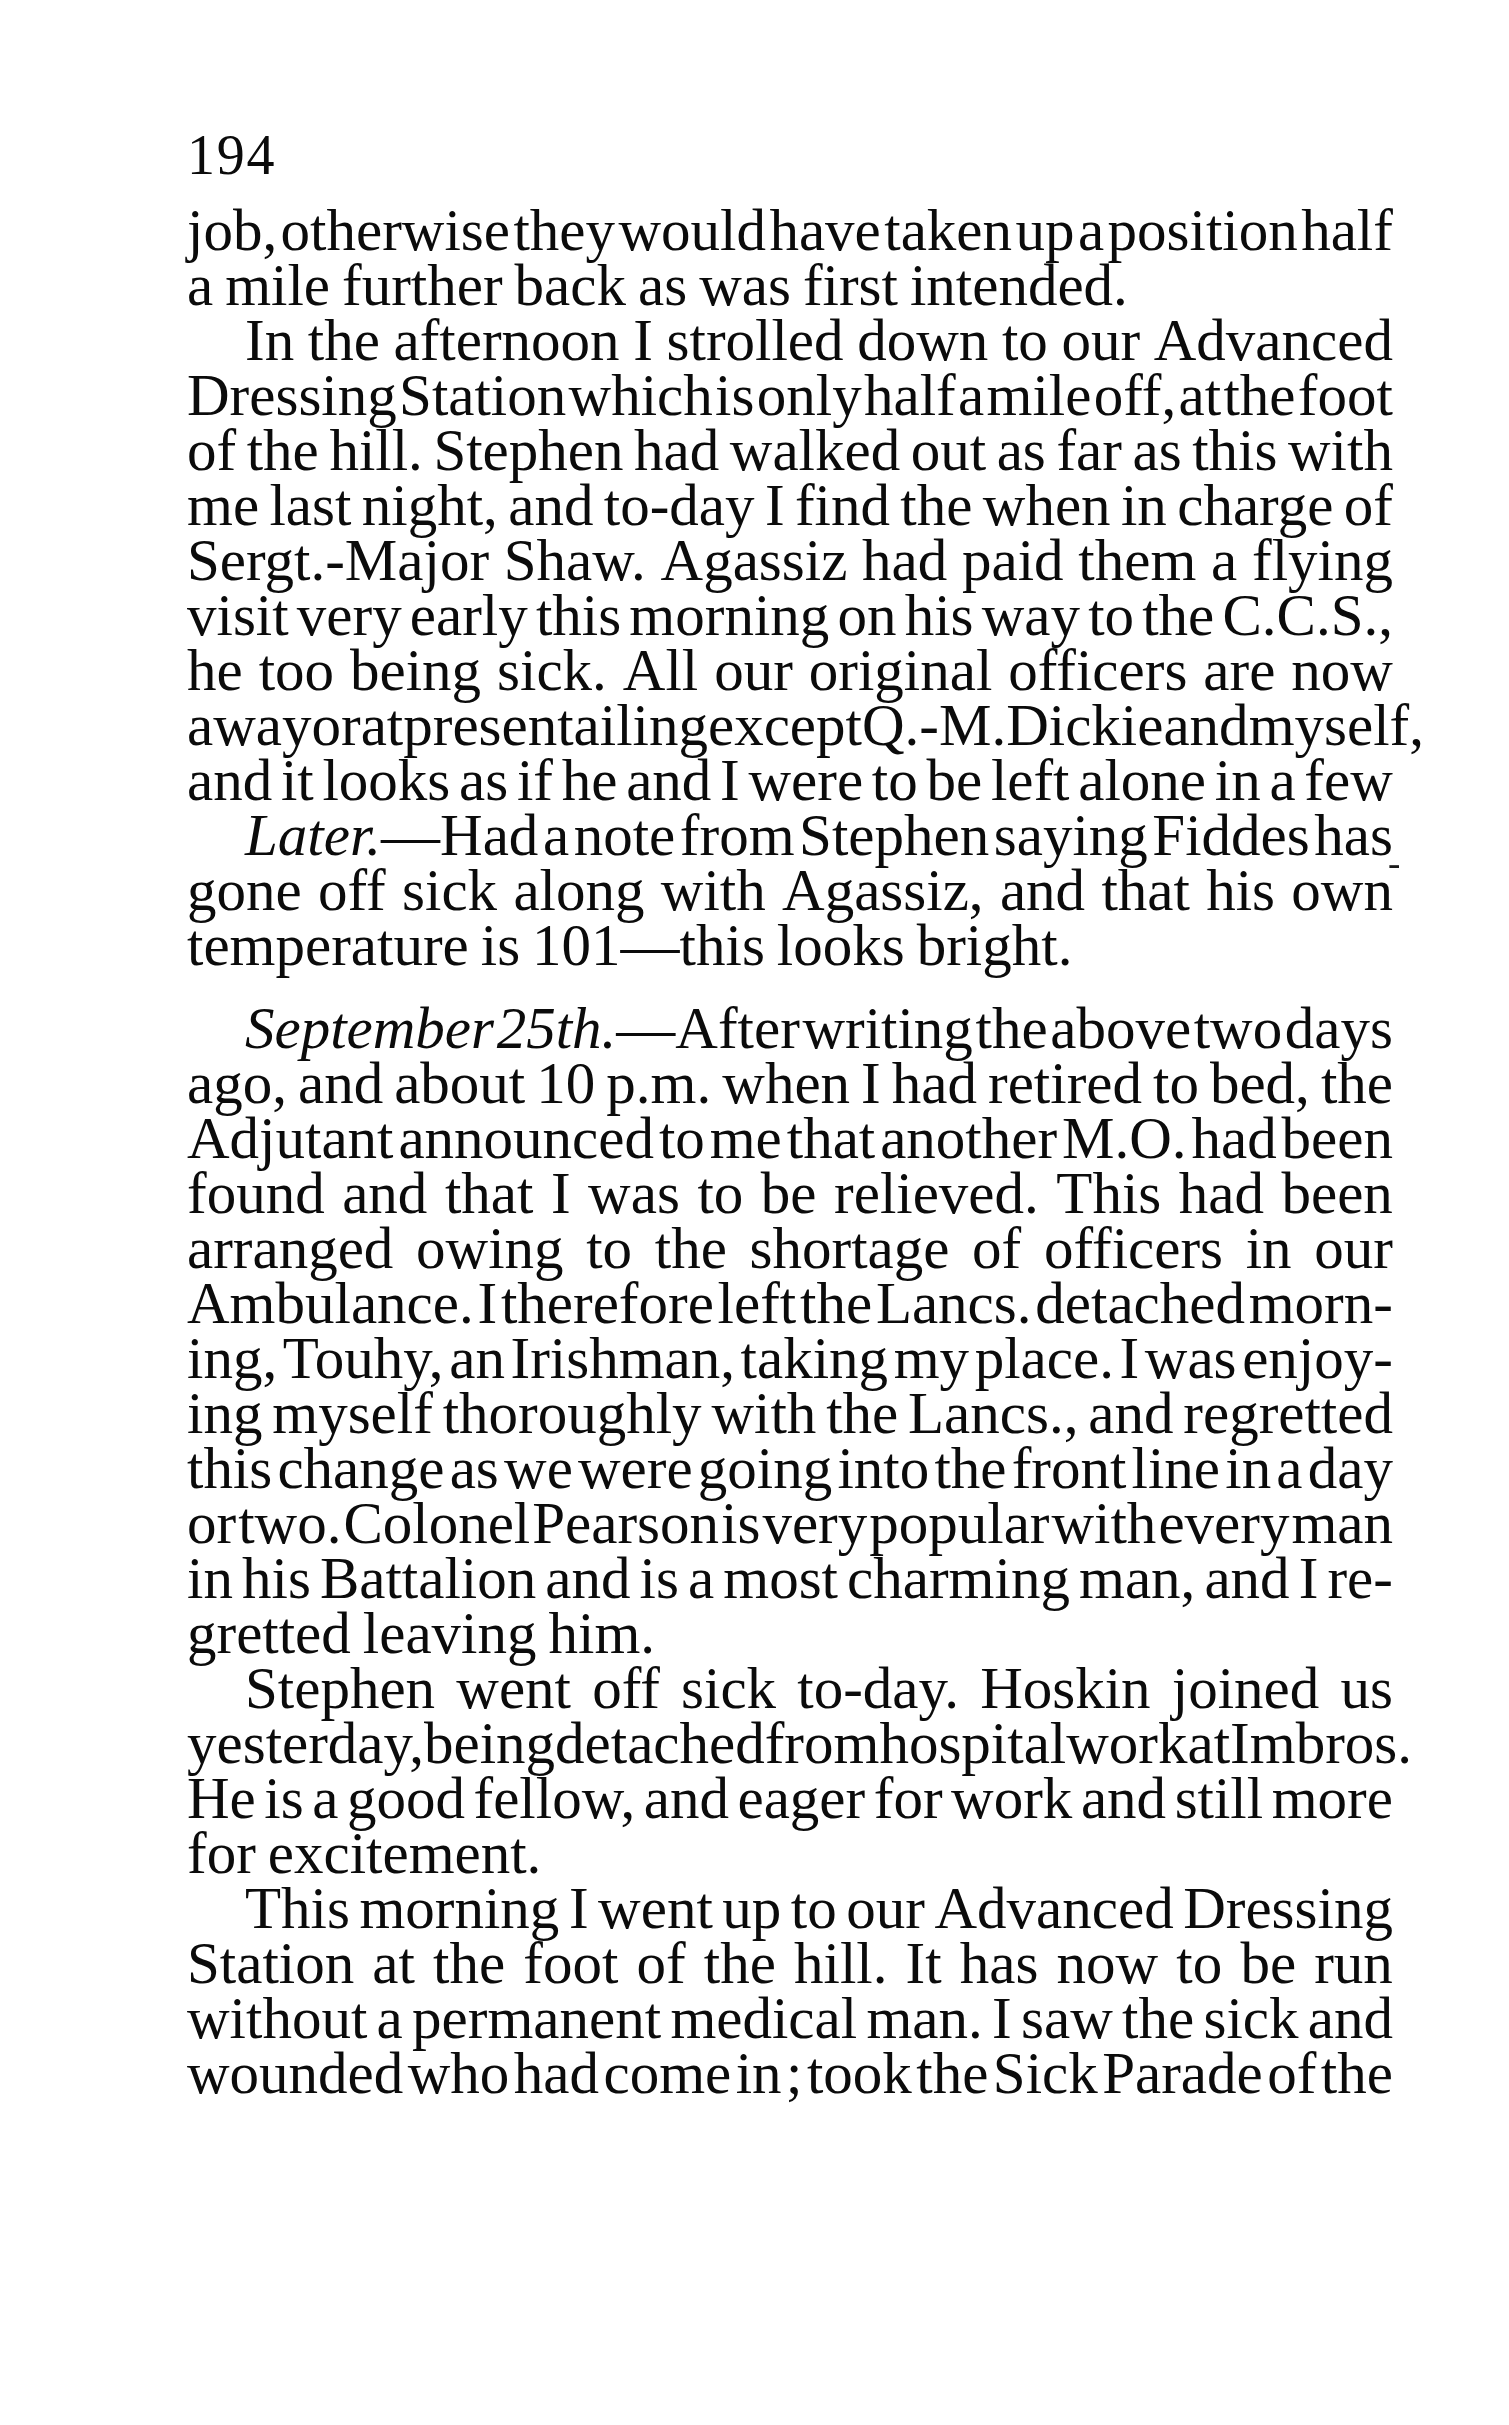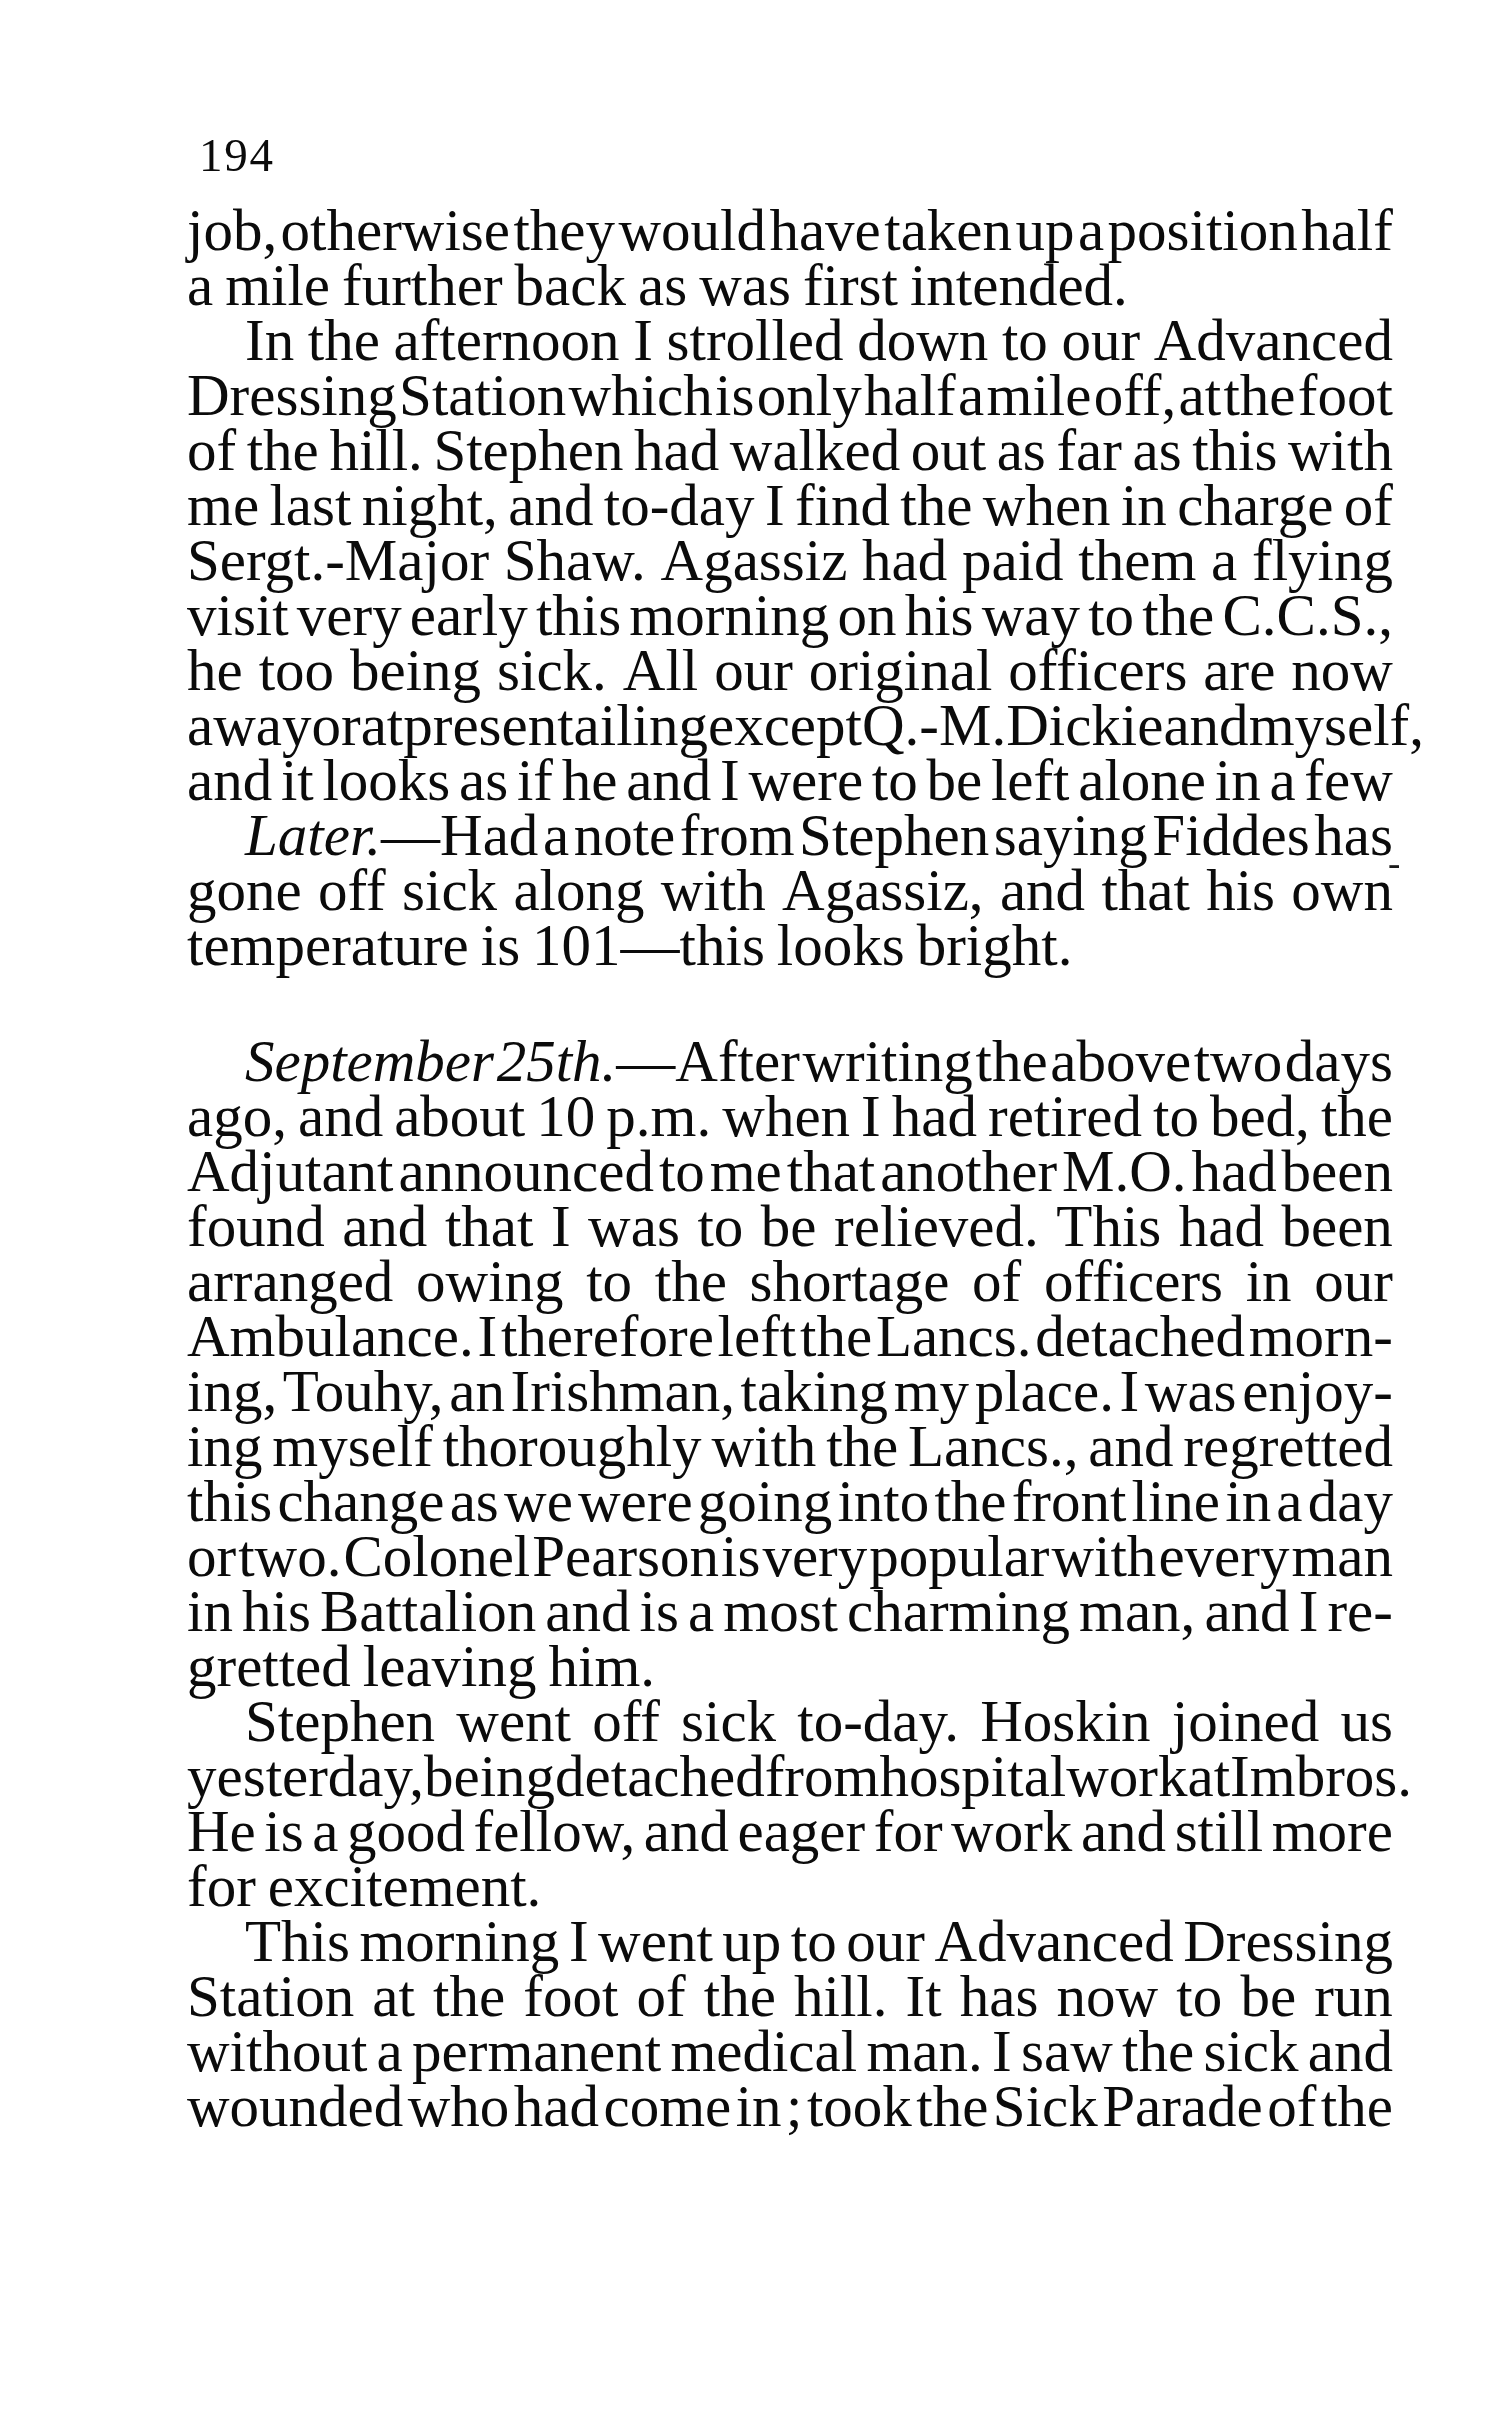--- a/index.html
+++ b/index.html
@@ -11,25 +11,25 @@
     position: relative;
     width: 1510px;
     height: 2426px;
     background: #ffffff;
     overflow: hidden;
     font-family: "Liberation Serif", "DejaVu Serif", serif;
     color: #0b0b0b;
   }
   .page-header {
     position: absolute;
-    left: 199px;
+    left: 187px;
     top: 130px;
     width: 1206px;
     height: 55px;
-    font-size: 47px;
+    font-size: 56px;
     line-height: 42px;
     font-family: Liberation Serif, serif;
   }
   .page-number {
     position: absolute;
     left: 0;
     top: 3.7px;
     letter-spacing: 1.8px;
   }
   .running-title {
@@ -39,21 +39,21 @@
   }
   .text-block {
     position: absolute;
     left: 187px;
     top: 203px;
     width: 1206px;
     font-size: 59px;
     line-height: 55px;
   }
   .para { margin: 0; }
-  .para.space-before { margin-top: 61px; text-align: right; }
+  .para.space-before { margin-top: 28px; text-align: right; }
   .line {
     display: flex;
     justify-content: space-between;
     height: 55px;
     white-space: nowrap;
   }
   .line.indent { padding-left: 58px; }
   .line.last {
     justify-content: flex-start;
     gap: 12px;

